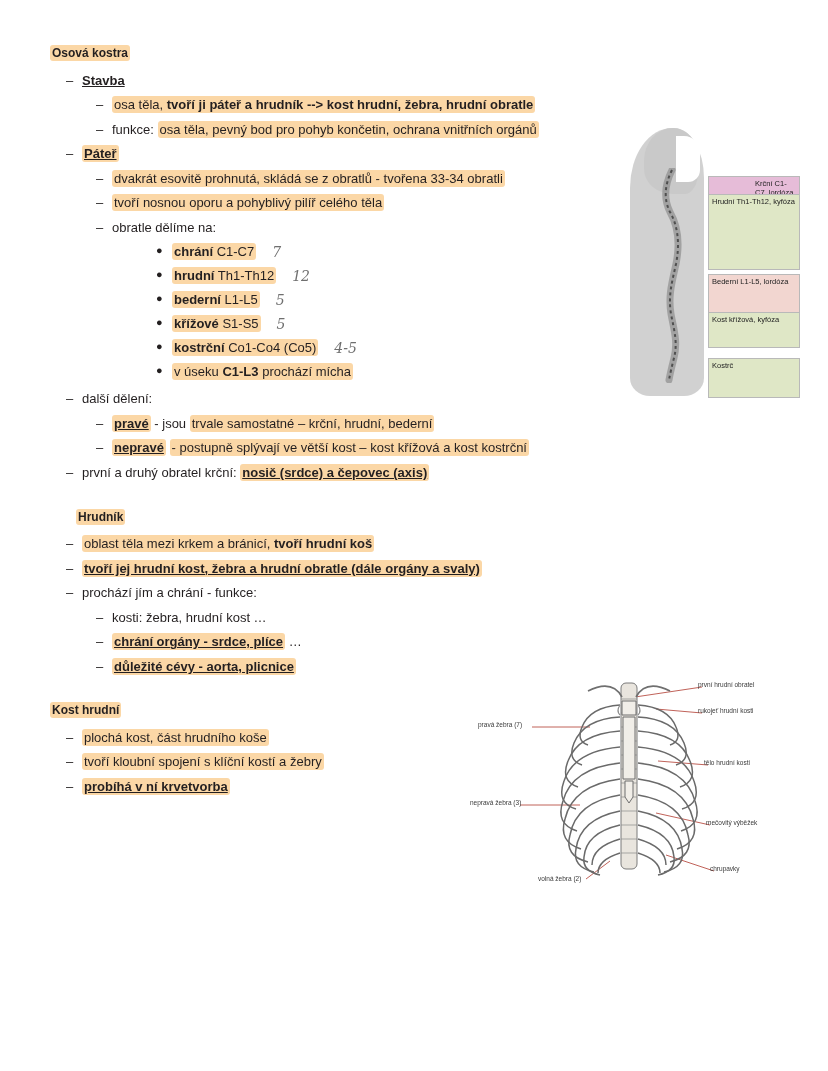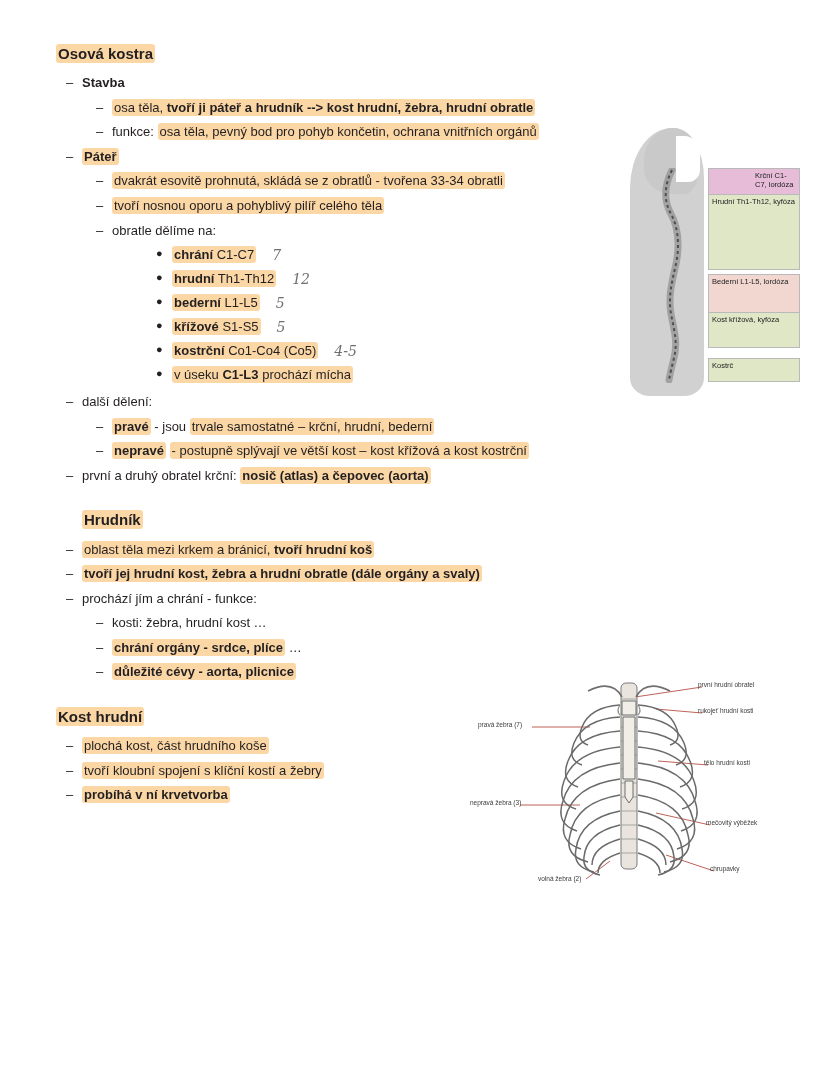--- a/index.html
+++ b/index.html
@@ -23,28 +23,28 @@
   }
 
   
   .hl {
     background: #fbd7a6;
     border-radius: 3px;
     padding: 1px 2px;
     box-decoration-break: clone;
     -webkit-box-decoration-break: clone;
   }
-  .b { font-weight: bold; }
+  .b { font-weight: bold; text-decoration: underline; }
 
   
   .h1 {
-    font-size: 15px;
+    font-size: 12px;
     font-weight: bold;
     color: #231f20;
-    margin: 12px;
+    margin: 6px;
   }
 
   
   .lvl1 { margin-left: 22px; }
   .lvl2 { margin-left: 52px; }
   .lvl4 { margin-left: 112px; }
 
   .row {
     display: flex;
     align-items: flex-start;
@@ -130,25 +130,25 @@
     left: 84px;
     width: 92px;
     border: 1px solid #b9b9b9;
     font-size: 7.5px;
     color: #222;
     padding: 2px 3px;
     box-sizing: border-box;
     line-height: 1.2;
     font-family: "Liberation Sans", sans-serif;
   }
-  .band-krcni { top: 40px; height: 34px; background: #e6bcd8; padding-left: 46px; }
+  .band-krcni { top: 48px; height: 34px; background: #e6bcd8; padding-left: 46px; }
   .band-hrudni { top: 66px; height: 76px; background: #dfe7c6; }
   .band-bederni { top: 146px; height: 60px; background: #f2d6d0; }
   .band-krizova { top: 184px; height: 36px; background: #dfe7c6; }
-  .band-kostrc { top: 230px; height: 24px; background: #dfe7c6; }
+  .band-kostrc { top: 230px; height: 40px; background: #dfe7c6; }
 
   
   .ribs-fig {
     position: absolute;
     left: 470px;
     top: 665px;
     width: 330px;
     height: 235px;
   }
   .ribs-label {
@@ -247,21 +247,21 @@
       <div class="txt"><span><span class="hl b">pravé</span> - jsou <span class="hl">trvale samostatné – krční, hrudní, bederní</span></span></div>
     </div>
 
     <div class="row lvl2">
       <div class="dash">–</div>
       <div class="txt"><span><span class="hl b">nepravé</span> <span class="hl">- postupně splývají ve větší kost – kost křížová a kost kostrční</span></span></div>
     </div>
 
     <div class="row lvl1" style="margin-bottom:26px;">
       <div class="dash">–</div>
-      <div class="txt"><span>první a druhý obratel krční: <span class="hl b">nosič (atlas) a čepovec (aorta)</span></span></div>
+      <div class="txt"><span>první a druhý obratel krční: <span class="hl b">nosič (srdce) a čepovec (axis)</span></span></div>
     </div>
 
     <div class="row" style="margin-bottom:10px;padding-left:26px;">
       <div class="txt"><span class="h1 hl">Hrudník</span></div>
     </div>
 
     <div class="row lvl1">
       <div class="dash">–</div>
       <div class="txt"><span class="hl">oblast těla mezi krkem a bránicí, <b>tvoří hrudní koš</b></span></div>
     </div>

